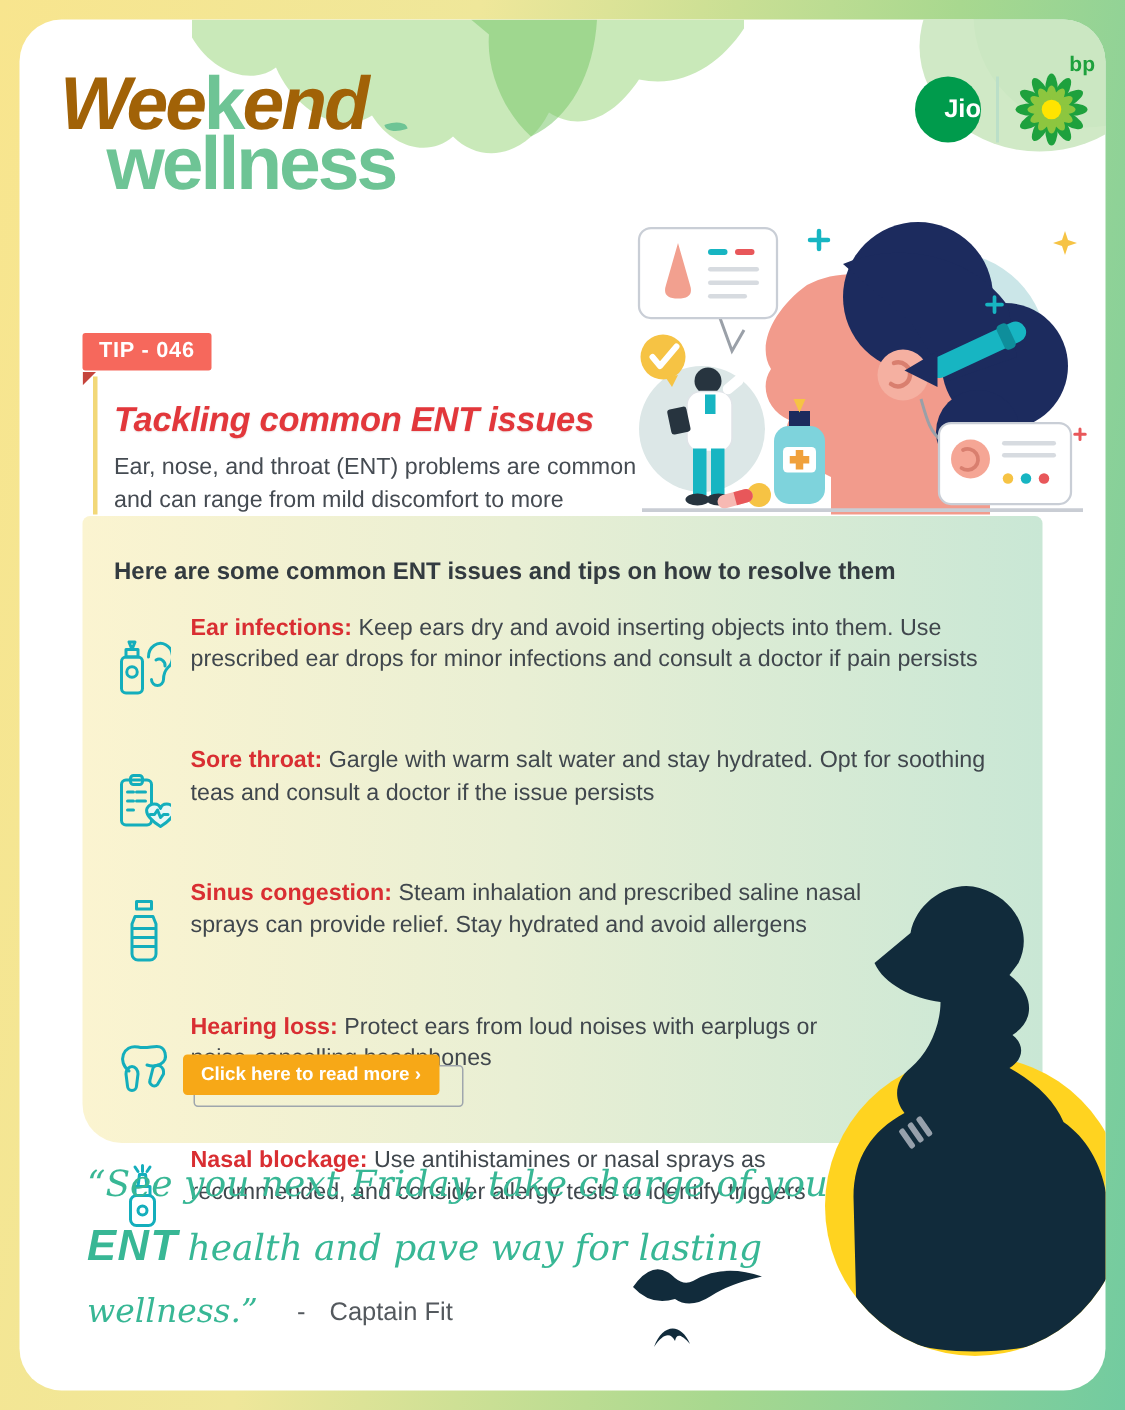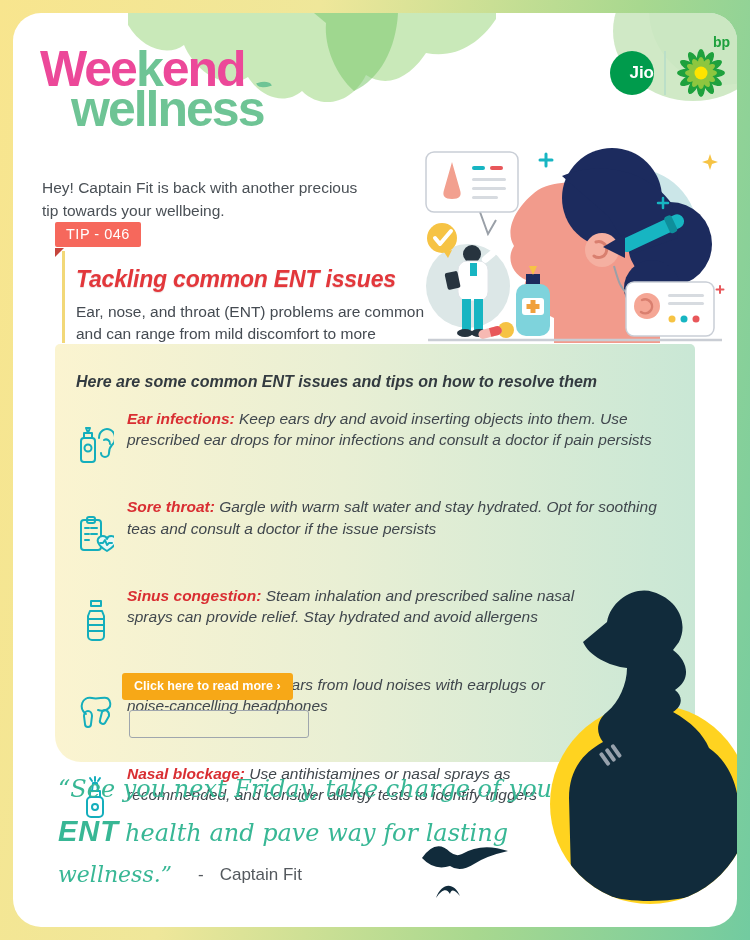--- a/index.html
+++ b/index.html
@@ -13,66 +13,66 @@
   .blob1{position:absolute;right:-36px;top:-52px;width:160px;height:140px;border-radius:50%;
          background:#CBE7C0;opacity:.9;}
   .blob2{position:absolute;right:-62px;top:-78px;width:150px;height:150px;border-radius:50%;
          background:#9CD7A8;opacity:.55;}
 
   
   .logo{position:absolute;left:27px;top:36px;line-height:40px;font-weight:700;
         font-size:50px;letter-spacing:-2px;}
   .logo .l1{display:block;}
   .logo .l2{display:block;margin-left:31px;position:relative;color:#6EC495;text-align:center;}
-  .logo .yel{color:#ec4899;}
+  .logo .yel{color:#a16207;font-style:italic;}
   .logo .grn{color:#6EC495;}
   .leaf{position:absolute;right:-8px;top:-8px;width:14px;height:7px;background:#6EC495;
         border-radius:0 90% 0 90%;transform:rotate(-18deg);}
 
   
   .brand{position:absolute;left:597px;top:35px;display:flex;align-items:center;gap:10px;}
   .jio{width:44px;height:44px;border-radius:50%;background:#009B4C;display:flex;
        align-items:center;justify-content:flex-end;color:#fff;font-weight:700;font-size:17px;}
   .divider{width:2px;height:44px;background:#BBDFC8;}
   .bpwrap{position:relative;width:50px;height:50px;text-align:right;}
   .bpword{position:absolute;right:-4px;top:-14px;color:#1EA13D;font-weight:700;font-size:14px;}
 
   .intro{position:absolute;left:29px;top:147px;width:335px;font-size:15.5px;line-height:1.5;
          color:#4A5056;font-weight:500;}
 
-  .badge{position:absolute;left:42px;top:209px;background:#F6685C;color:#fff;font-weight:400;
+  .badge{position:absolute;left:42px;top:209px;background:#F6685C;color:#fff;font-weight:700;
          font-size:14.5px;padding:4px 11px 5px;border-radius:2px;letter-spacing:.5px;}
   .badge-fold{position:absolute;left:42px;top:235px;width:9px;height:9px;background:#C5443C;
               clip-path:polygon(0 0,100% 0,0 100%);}
   .yline{position:absolute;left:49px;top:238px;width:2.5px;height:92px;background:#F2D878;}
 
   .tip-title{position:absolute;left:63px;top:238px;font-size:23px;font-weight:700;color:#E2373B;
              letter-spacing:-.2px;text-shadow:0 1px 1px rgba(120,20,20,.15);font-style:italic;}
   .tip-desc{position:absolute;left:63px;top:272px;width:352px;font-size:15.5px;line-height:1.42;
             color:#454B52;font-weight:500;}
 
   .illus{position:absolute;left:407px;top:133px;}
 
   
   .panel{position:absolute;left:42px;top:331px;width:640px;height:418px;
          background:linear-gradient(90deg,#FBF4D0 0%,#E9EFD4 45%,#C9E7D5 100%);
-         border-radius:5px 5px 26px 26px;font-style:italic;}
+         border-radius:5px 5px 26px 26px;}
   .panel-title{position:absolute;left:21px;top:16px;font-size:16px;font-weight:700;color:#333B40;}
   .items{position:absolute;left:23px;top:48px;width:600px;}
   .item{display:flex;gap:13px;align-items:flex-end;margin-bottom:15px;}
   .item .ic{flex:0 0 36px;width:36px;display:flex;justify-content:center;}
   .item .tx{font-size:15.5px;line-height:1.38;color:#40474D;font-weight:500;}
   .item .tt{color:#D92E32;font-weight:700;}
   .item:nth-child(1) .tx{max-width:548px;}
   .item:nth-child(2) .tx{max-width:560px;}
   .item:nth-child(3) .tx{max-width:482px;}
   .item:nth-child(4) .tx{max-width:452px;}
   .item:nth-child(5) .tx{max-width:490px;}
 
-  .cta{position:absolute;left:109px;top:660px;background:#F7A817;border:none;color:#fff;
+  .cta{position:absolute;left:109px;top:690px;background:#F7A817;border:none;color:#fff;
        font-family:"Liberation Sans",sans-serif;font-weight:700;font-size:12.5px;
        padding:6px 12px 7px;border-radius:3px;cursor:pointer;}
   .cta-shadow{position:absolute;left:116px;top:697px;width:178px;height:26px;
               border:1.5px solid #9FA6AD;border-radius:3px;background:transparent;}
 
   
   .quote{position:absolute;left:45px;top:762px;color:#38B795;
          font-family:"DejaVu Serif",serif;font-style:italic;}
   .q1{font-size:24px;}
   .q2{font-size:24px;margin-top:12px;}
@@ -137,21 +137,20 @@
               <ellipse rx="3.4" ry="8" cy="-8" transform="rotate(240)"></ellipse>
               <ellipse rx="3.4" ry="8" cy="-8" transform="rotate(270)"></ellipse>
               <ellipse rx="3.4" ry="8" cy="-8" transform="rotate(300)"></ellipse>
               <ellipse rx="3.4" ry="8" cy="-8" transform="rotate(330)"></ellipse>
           </g>
           <circle r="6.5" fill="#FFE400"></circle>
         </svg>
       </div>
     </div>
 
-    <p class="intro">Hey! Captain Fit is back with another precious tip towards your wellbeing.</p>
 
     <div class="badge">TIP - 046</div>
     <div class="badge-fold"></div>
     <div class="yline"></div>
     <h1 class="tip-title">Tackling common ENT issues</h1>
     <p class="tip-desc">Ear, nose, and throat (ENT) problems are common and can range from mild discomfort to more serious conditions.</p>
 
     <svg class="illus" width="320" height="198" viewBox="0 0 320 198">
       <circle cx="212" cy="88" r="66" fill="#CBE6E8"></circle>
 

